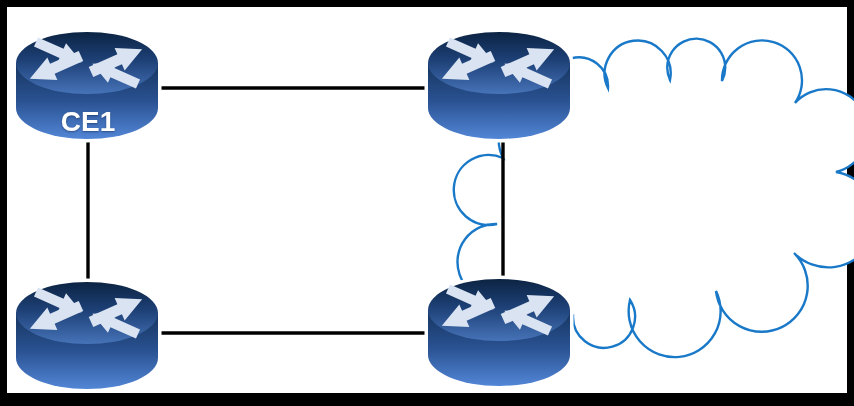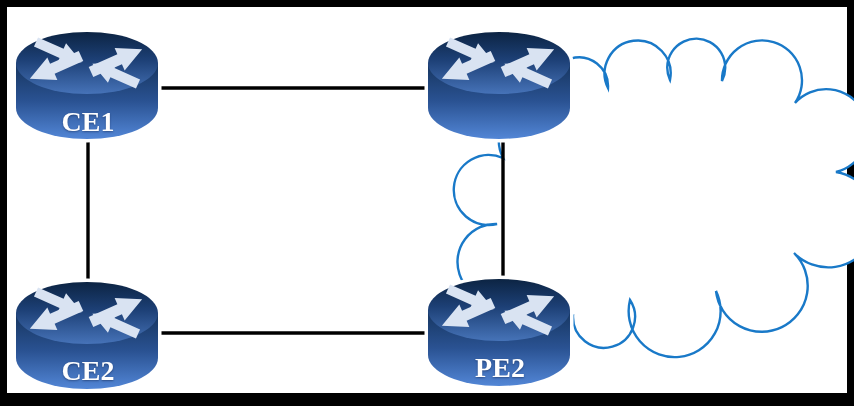--- a/index.html
+++ b/index.html
@@ -5,21 +5,21 @@
   html,body{margin:0;padding:0;background:#2a2a2a;}
   .stage{
     position:relative;width:854px;height:406px;background:#000;
     font-family:"Liberation Sans",sans-serif;overflow:hidden;
   }
   .stage svg{position:absolute;left:0;top:0;display:block;}
   .node-label{
     position:absolute;transform:translate(-50%,-50%);
     color:#fff;font-weight:bold;font-size:28px;line-height:1;
     text-shadow:0 1px 2px rgba(10,25,60,.45);
-    user-select:none;white-space:nowrap;font-family:Liberation Serif, serif;
+    user-select:none;white-space:nowrap;
   }
 </style>
 </head>
 <body>
 
 <div class="stage">
 
   <svg width="854" height="406" viewBox="0 0 854 406">
     <defs>
       <linearGradient id="gTop" x1="0" y1="0" x2="0" y2="1">
@@ -83,15 +83,13 @@
       </g>
     <g transform="translate(14,279)">
         <use href="#router"></use>
       </g>
     <g transform="translate(426,276)">
         <use href="#router"></use>
       </g>
   </svg>
 
   <span class="node-label" style="left:88px;top:122px">CE1</span>
-  <span class="node-label" style="left:88px;top:371px">CE2</span>
-  <span class="node-label" style="left:500px;top:368px">PE2</span>
 </div>
 
 </body></html>

